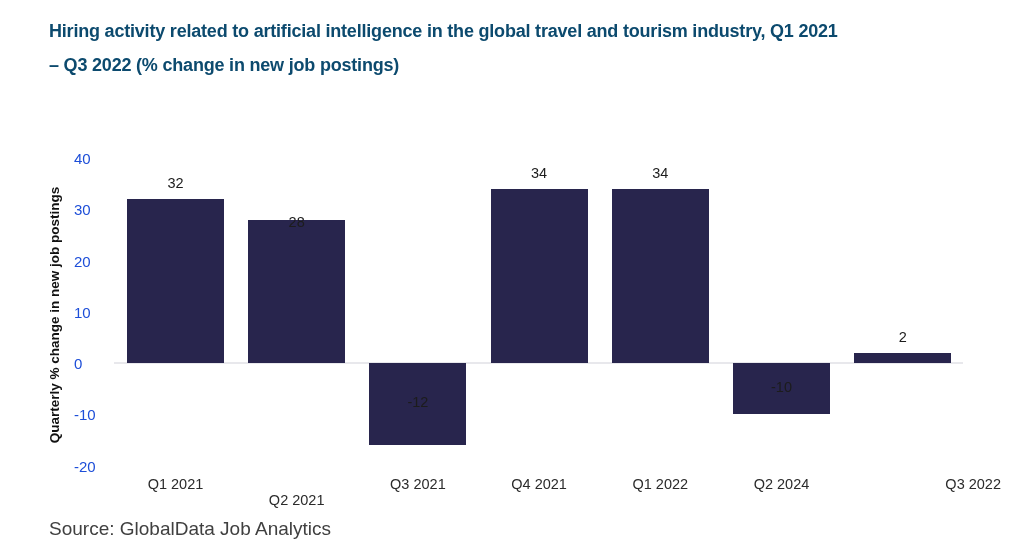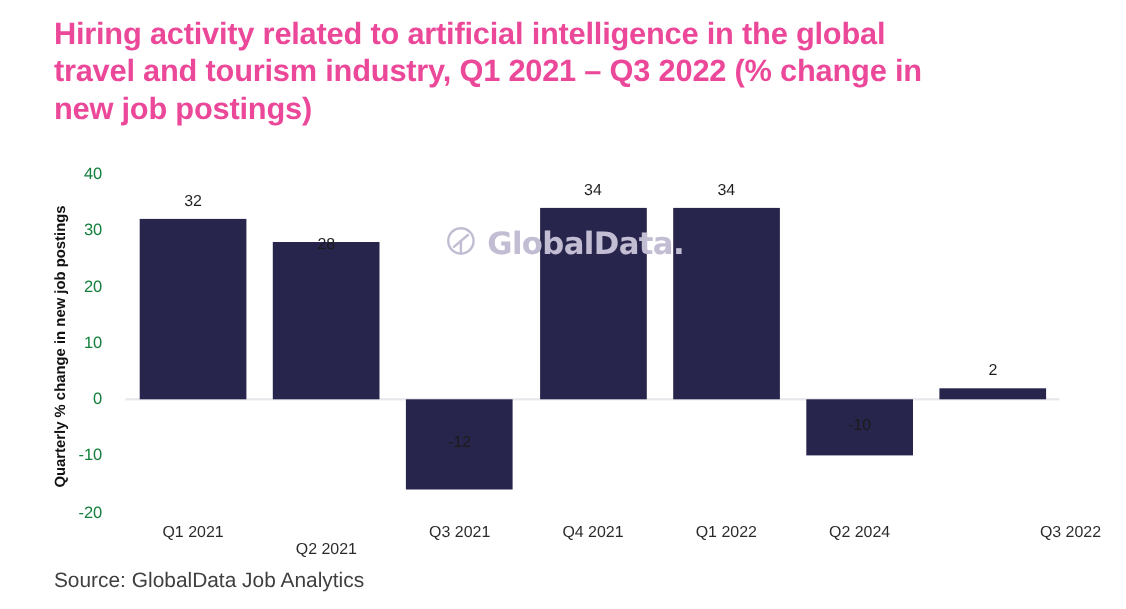--- a/index.html
+++ b/index.html
@@ -15,44 +15,44 @@
     font-family: "Liberation Sans", sans-serif;
     overflow: hidden;
   }
 
   
   #chart-title {
     position: absolute;
     left: 49px;
     top: 14px;
     width: 790px;
-    font-size: 28px;
+    font-size: 18px;
     font-weight: bold;
     line-height: 34px;
     letter-spacing: -0.2px;
-    color: #ec4899;
+    color: #0c4a6e;
   }
 
   
   #plot-area {
     position: absolute;
     left: 0;
     top: 0;
     width: 1024px;
     height: 554px;
   }
 
   
   .y-tick {
     position: absolute;
-    right: 17px;
+    right: 0;
     width: 100%;
-    text-align: right;
+    text-align: left;
     font-size: 15px;
-    color: #15803d;
+    color: #1d4ed8;
     transform: translateY(-50%);
     white-space: nowrap;
   }
   #y-tick-wrap {
     position: absolute;
     left: 74px;
     top: 0;
     width: 36px;
     height: 554px;
   }
@@ -184,26 +184,16 @@
       <div class="bar-value" style="left: 611.8px; width: 97px; top: 164.75px;">34</div>
       <div class="x-tick" style="left: 611.8px; width: 97px;">Q1 2022</div>
       <div class="bar" style="left: 733px; top: 363px; width: 97px; height: 51.25px; background: rgb(40, 37, 77);"></div>
       <div class="bar-value neg" style="left: 733px; width: 97px; top: 378.625px;">-10</div>
       <div class="x-tick" style="left: 733px; width: 97px;">Q2 2024</div>
       <div class="bar" style="left: 854.2px; top: 352.75px; width: 97px; height: 10.25px; background: rgb(40, 37, 77);"></div>
       <div class="bar-value" style="left: 854.2px; width: 97px; top: 328.75px;">2</div>
       <div class="x-tick" style="left: 904px; width: 97px; text-align: right;">Q3 2022</div>
     </div>
 
-  <div id="watermark">
-    <span id="watermark-logo-icon">
-      <svg width="30" height="30" viewBox="0 0 30 30" aria-hidden="true">
-        <circle cx="15" cy="15" r="11.5" fill="none" stroke="#c3bdd3" stroke-width="2.2"></circle>
-        <path d="M8.6 20.4 L21.4 9.6" stroke="#c3bdd3" stroke-width="2.2" fill="none" stroke-linecap="round"></path>
-        <path d="M15 15 L15 26.5" stroke="#c3bdd3" stroke-width="2.2" fill="none" stroke-linecap="round"></path>
-      </svg>
-    </span>
-    <span id="watermark-text">GlobalData.</span>
-  </div>
 
 </div>
 
 <div id="source-note">Source: GlobalData Job Analytics</div>
 
 </body></html>

